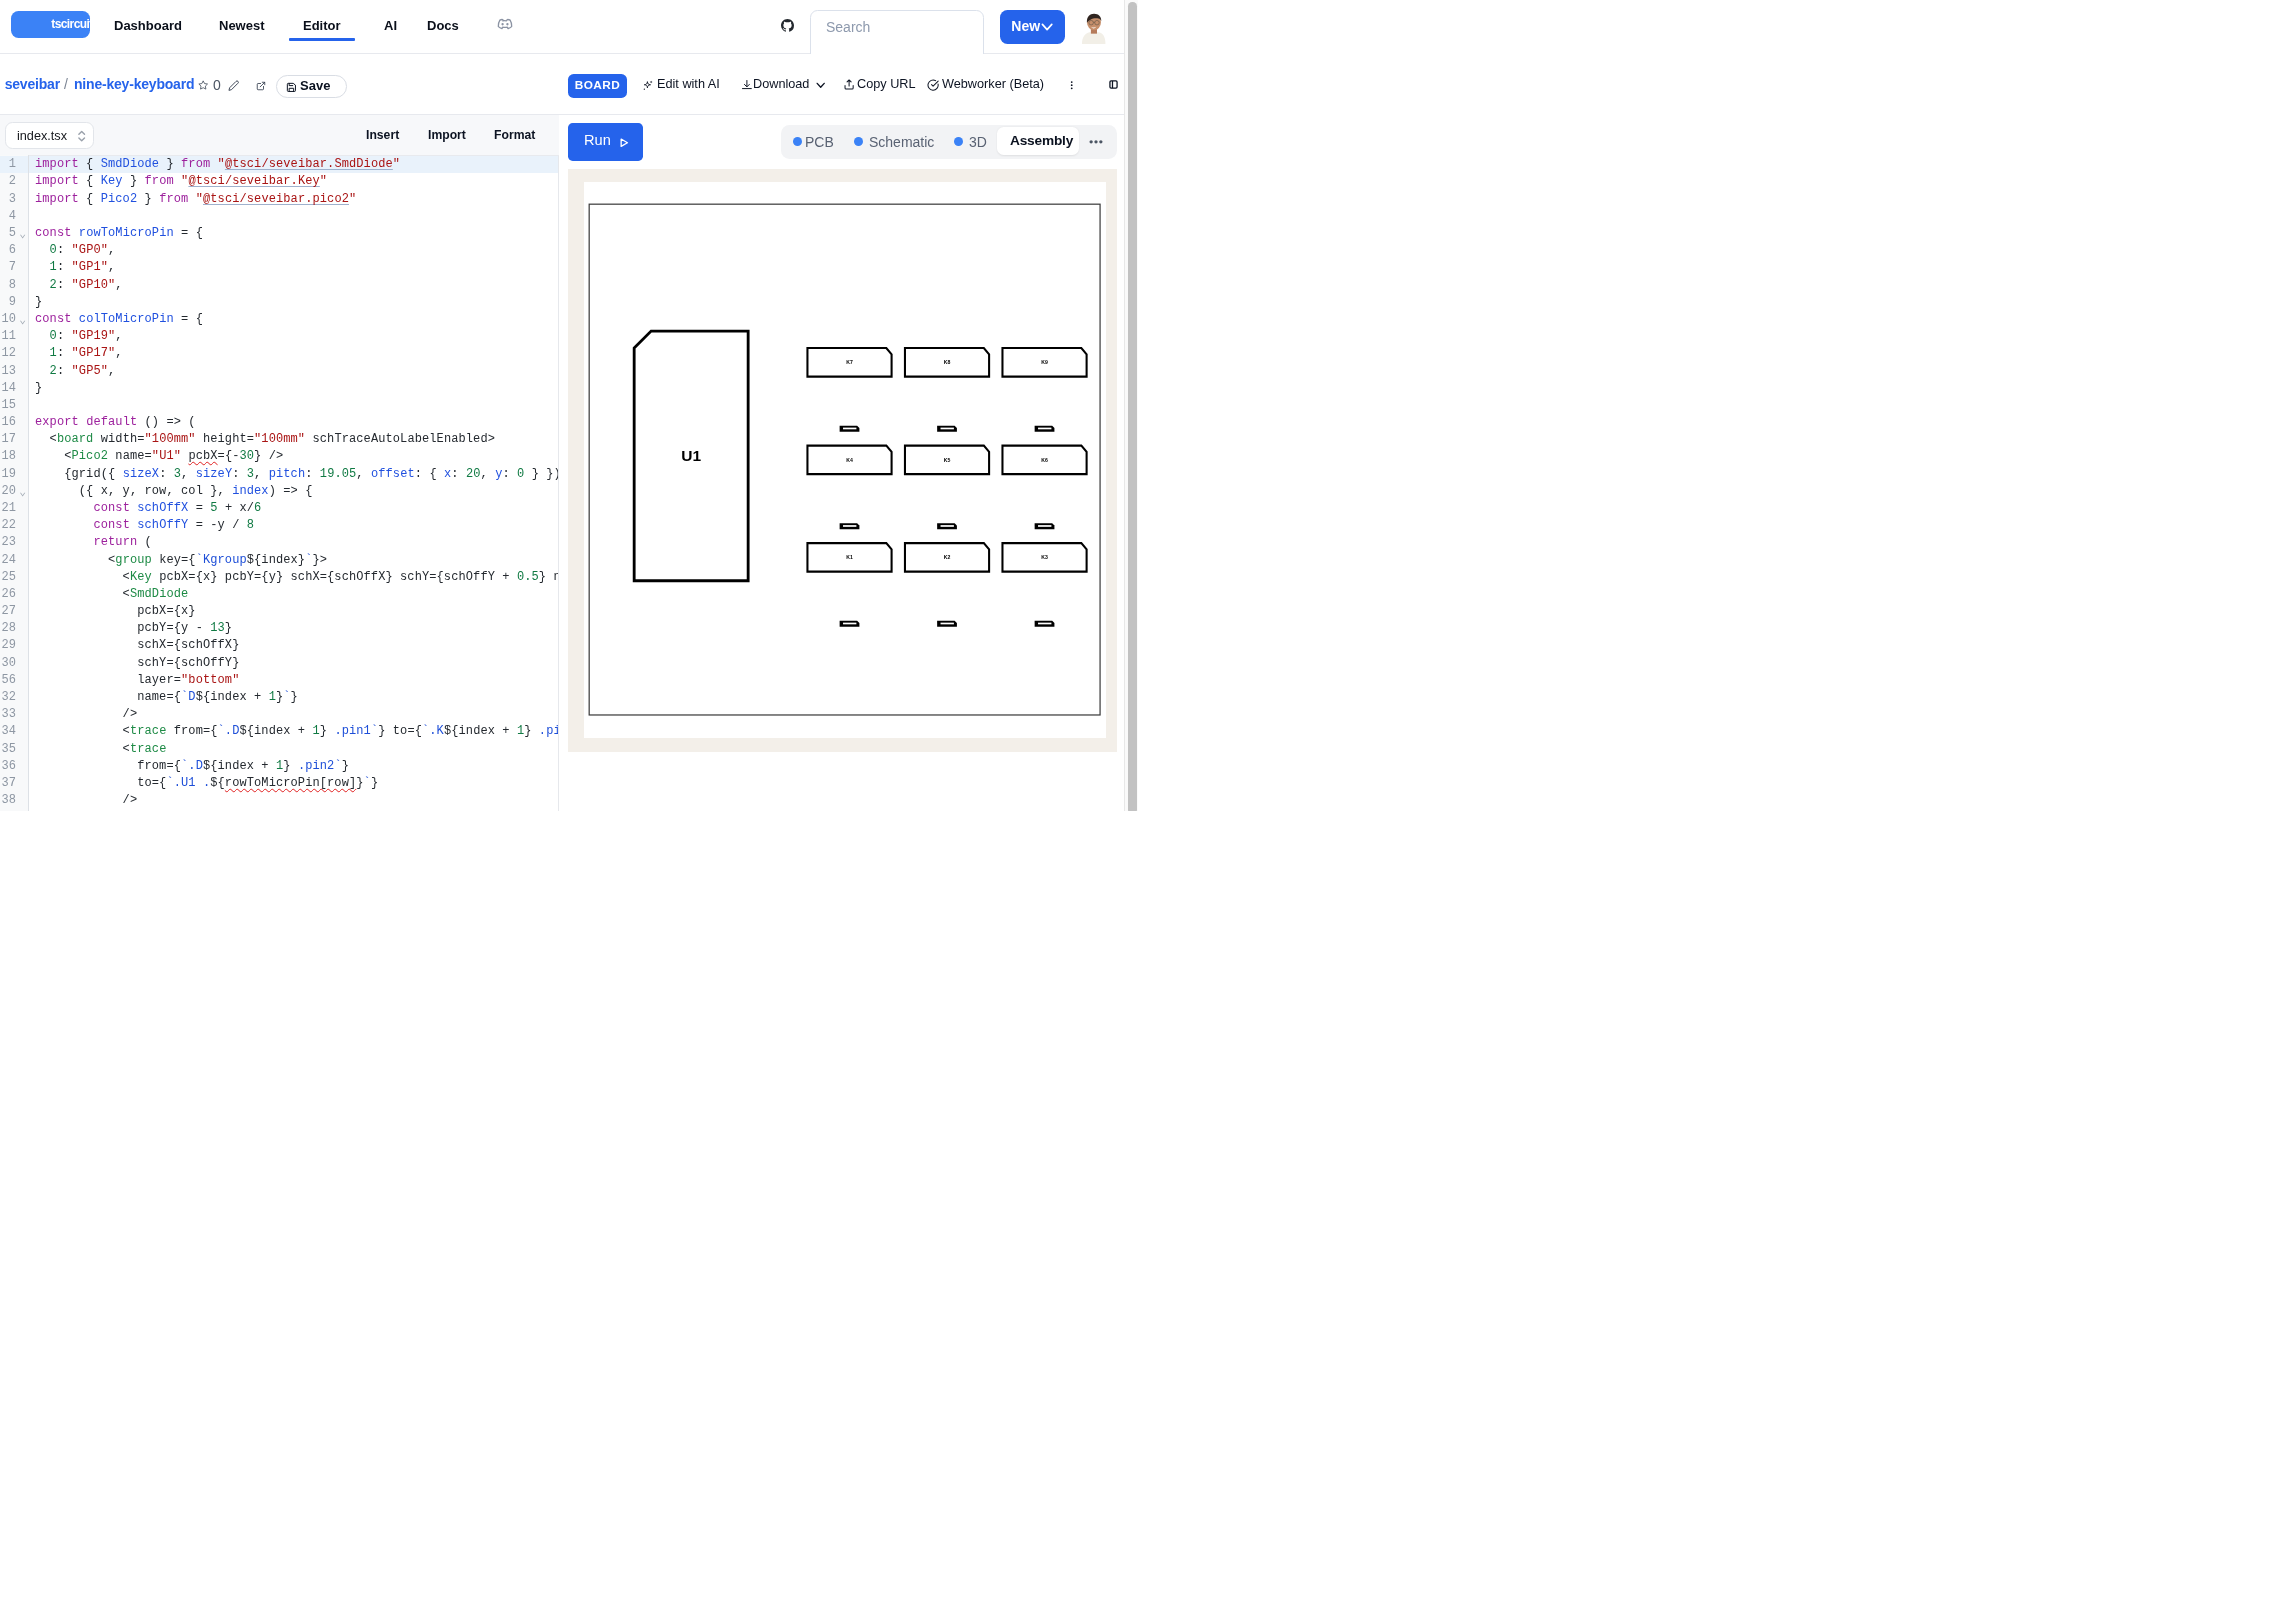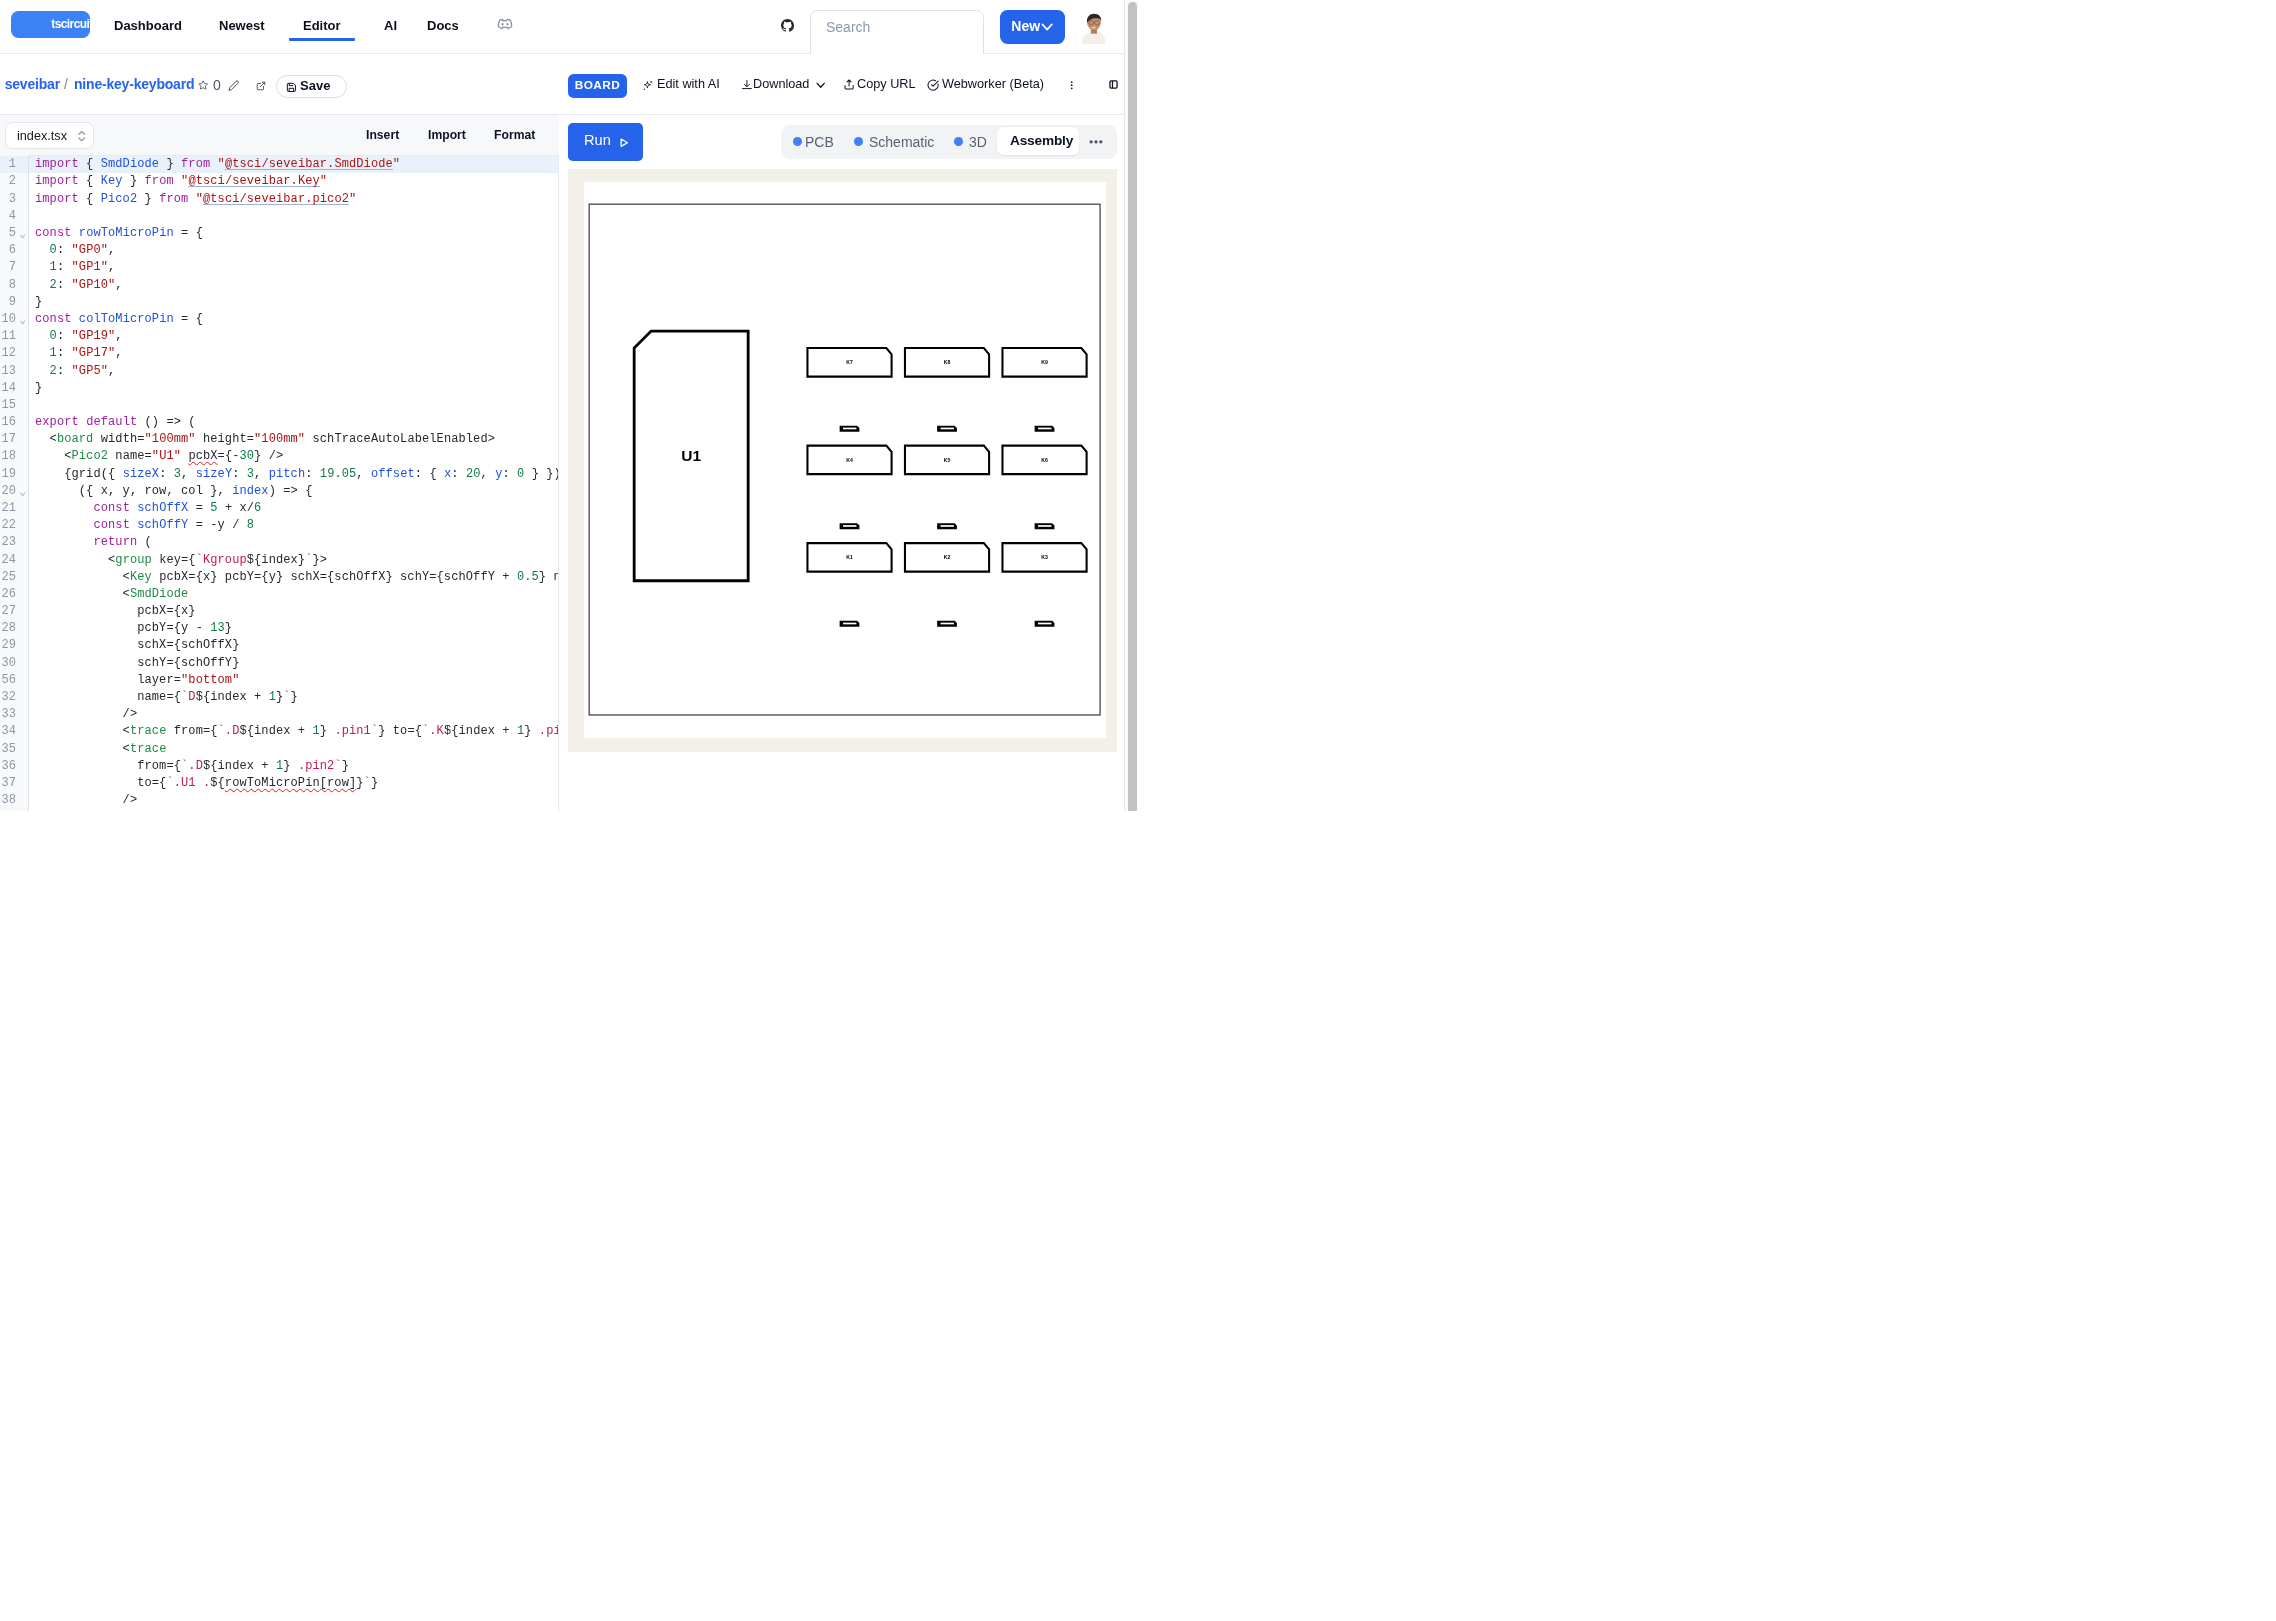--- a/index.html
+++ b/index.html
@@ -38,21 +38,21 @@
 .cl.act { background:transparent; }
 .fold { position:absolute; left:19.3px; top:0.9px; color:#a2aab4; font-size:11.3px; }
 #actline { position:absolute; left:28px; top:156px; width:530px; height:17px; background:#e9f2fb; }
 #actgut { position:absolute; left:0; top:156px; width:28px; height:17px; background:#e9f2fb; }
 .k { color:#9d219d; }
 .v { color:#2050df; }
 .s { color:#a91414; }
 .u { text-decoration:underline; text-decoration-color:#9fb1cd; text-underline-offset:1.9px; }
 .n { color:#107a43; }
 .t { color:#1d8a45; }
-.o { color:#be185d; }
+.o { color:#1d4ed8; }
 .w { text-decoration:underline wavy #e02020; text-decoration-thickness:0.9px; text-underline-offset:1.9px; }
 
 #rpanel { position:absolute; left:560px; top:115px; width:563px; height:696px; background:#fff; }
 #runbtn { position:absolute; left:568px; top:123px; width:75px; height:38px; background:#2563eb; border-radius:4.7px; }
 #runbtn span { position:absolute; left:16px; top:8.5px; color:#fff; font-size:14.6px; font-weight:500; }
 #seg { position:absolute; left:781px; top:125px; width:336px; height:34px; background:#f2f3f5; border-radius:8.5px; }
 .dot { position:absolute; top:12.3px; width:8.9px; height:8.9px; border-radius:50%; background:#3b82f6; }
 .seglb { position:absolute; top:8.5px; font-size:14px; color:#596273; }
 #asmb { position:absolute; left:216px; top:2.4px; width:82px; height:28px; background:#fff; border-radius:6.6px; box-shadow:0 0.9px 1.9px rgba(0,0,0,0.08); }
 #asmb span { position:absolute; left:13px; top:5.6px; font-size:13.7px; font-weight:700; color:#0b1220; letter-spacing:-0.2px; }

